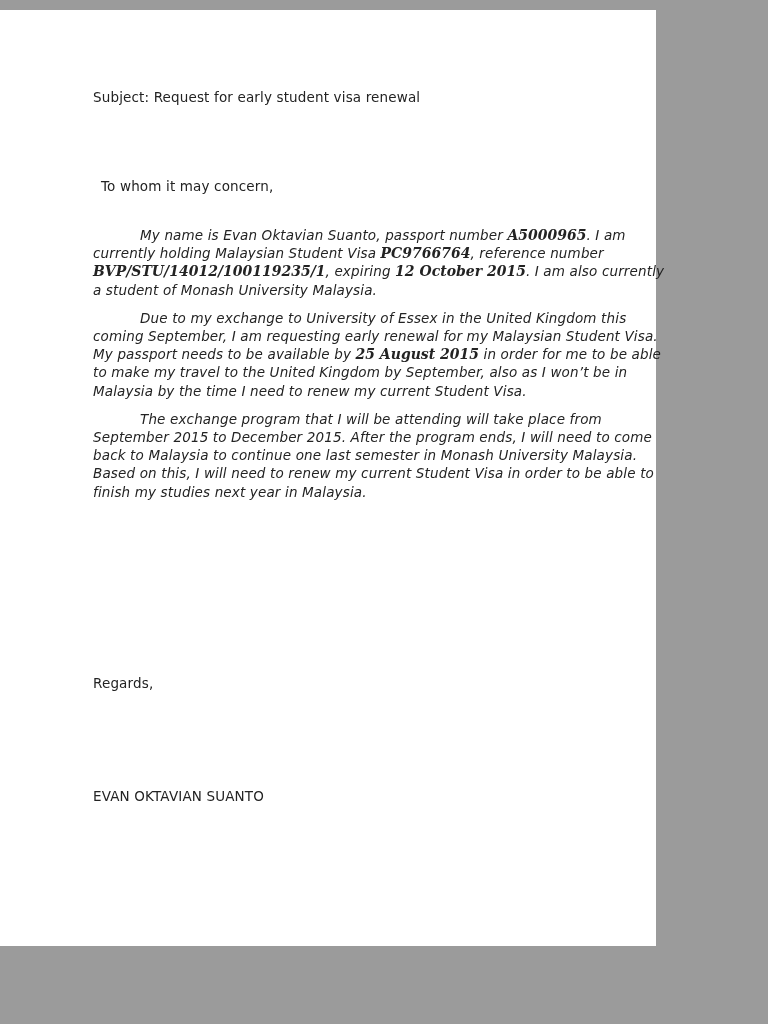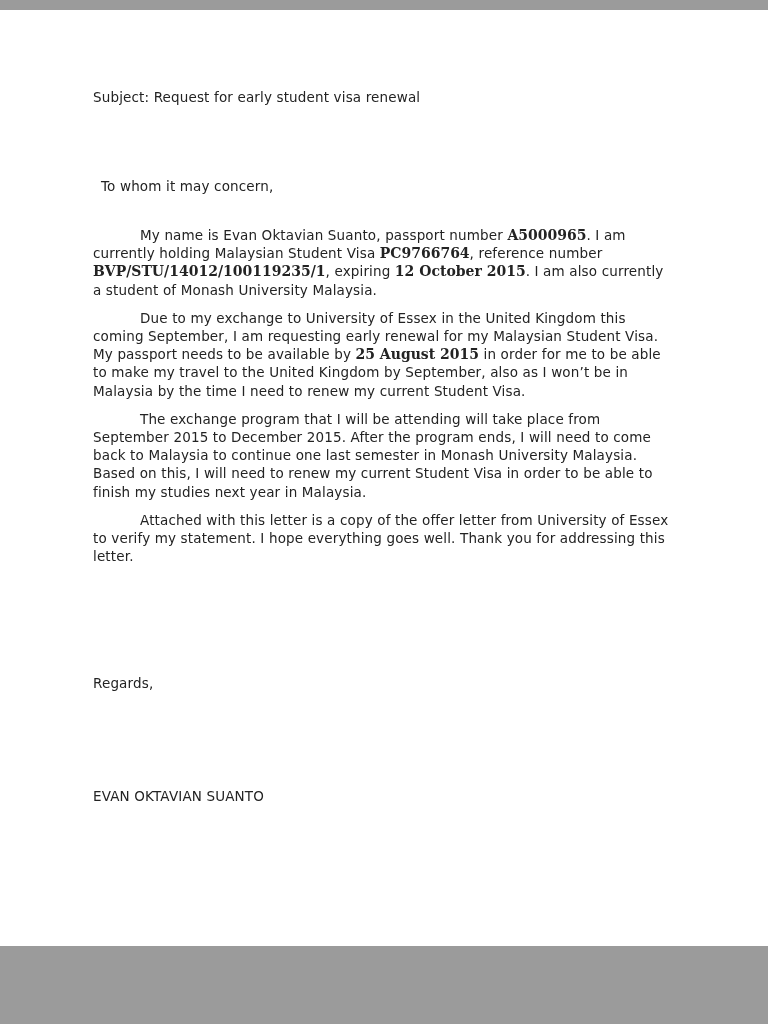--- a/index.html
+++ b/index.html
@@ -12,21 +12,21 @@
     width: 768px;
     height: 1024px;
     background: #9b9b9b;
     overflow: hidden;
     font-family: "DejaVu Sans", "Liberation Sans", sans-serif;
   }
   .page {
     position: absolute;
     top: 10px;
     left: 0;
-    width: 768px;
+    width: 656px;
     height: 936px;
     background: #ffffff;
   }
   .gray-bar-top {
     position: absolute;
     top: 0; left: 0;
     width: 768px; height: 10px;
     background: #9b9b9b;
   }
   .gray-bar-bottom {
@@ -46,21 +46,21 @@
     top: 78px; left: 93px; width: 582px;
     margin: 0;
   }
   .salutation {
     position: absolute;
     top: 159px; left: 93px; width: 582px;
     margin: 8px;
   }
   .letter-body {
     position: absolute;
-    top: 216px; left: 93px; width: 582px;
+    top: 216px; left: 93px; width: 582px; font-style: italic;
   }
   .para {
     margin: 0 0 10px 0;
     text-indent: 47px;
     text-align: left;
   }
   .bold-serif {
     font-family: "DejaVu Serif", "Liberation Serif", serif;
     font-weight: bold;
     font-size: 14px;
@@ -85,21 +85,20 @@
 
   <div class="page">
     <p class="textline subject">Subject: Request for early student visa renewal</p>
 
     <p class="textline salutation">To whom it may concern,</p>
 
     <div class="letter-body">
         <p class="para"><span class="normal-text">My name is Evan Oktavian Suanto, passport number </span><span class="bold-serif">A5000965</span><span class="normal-text">. I am currently holding Malaysian Student Visa </span><span class="bold-serif">PC9766764</span><span class="normal-text">, reference number </span><span class="bold-serif">BVP/STU/14012/100119235/1</span><span class="normal-text">, expiring </span><span class="bold-serif">12 October 2015</span><span class="normal-text">. I am also currently a student of Monash University Malaysia.</span></p>
         <p class="para"><span class="normal-text">Due to my exchange to University of Essex in the United Kingdom this coming September, I am requesting early renewal for my Malaysian Student Visa. My passport needs to be available by </span><span class="bold-serif">25 August 2015</span><span class="normal-text"> in order for me to be able to make my travel to the United Kingdom by September, also as I won’t be in Malaysia by the time I need to renew my current Student Visa.</span></p>
         <p class="para"><span class="normal-text">The exchange program that I will be attending will take place from September 2015 to December 2015. After the program ends, I will need to come back to Malaysia to continue one last semester in Monash University Malaysia. Based on this, I will need to renew my current Student Visa in order to be able to finish my studies next year in Malaysia.</span></p>
-        <p class="para"><span class="normal-text">Attached with this letter is a copy of the offer letter from University of Essex to verify my statement. I hope everything goes well. Thank you for addressing this letter.</span></p>
       </div>
 
     <p class="textline signature">EVAN OKTAVIAN SUANTO</p>
 
     <p class="textline closing">Regards,</p>
   </div>
 
   <div class="gray-bar-bottom"></div>
 </div>
 

